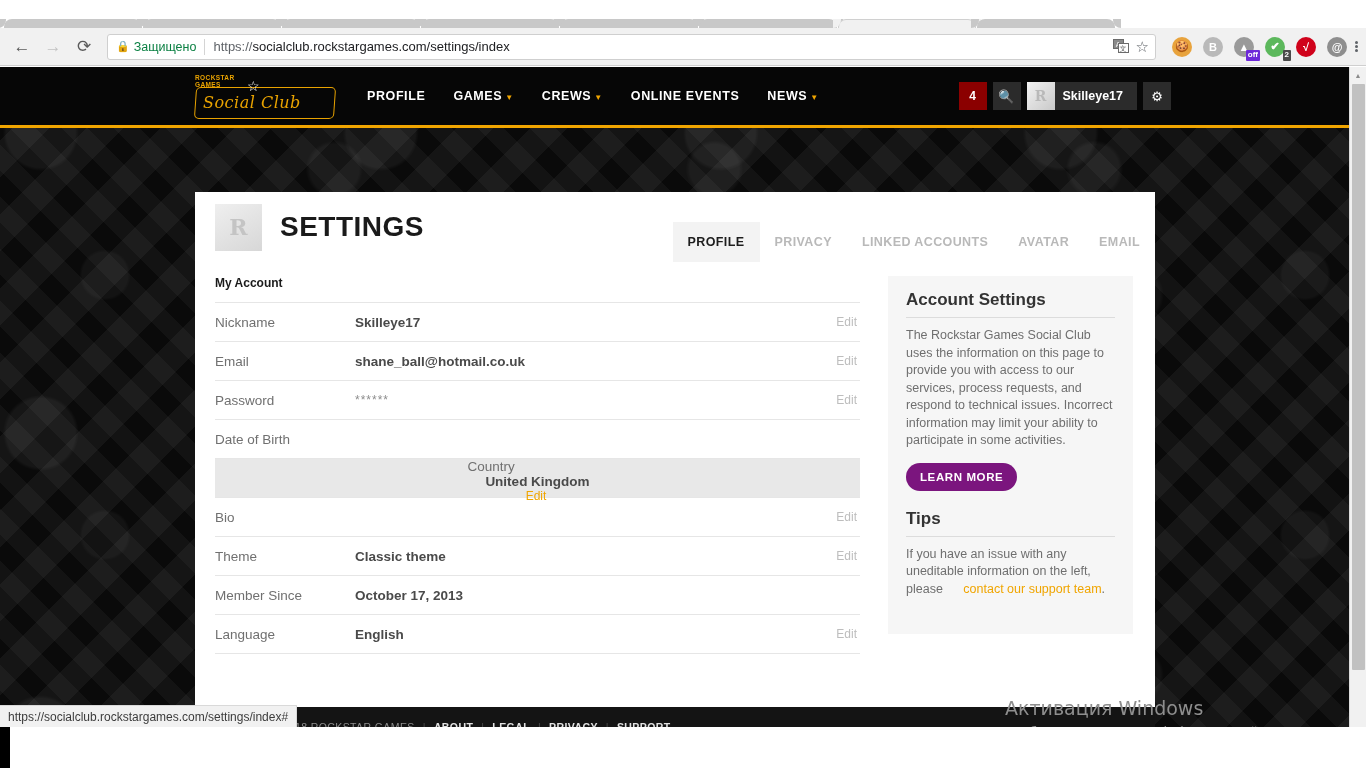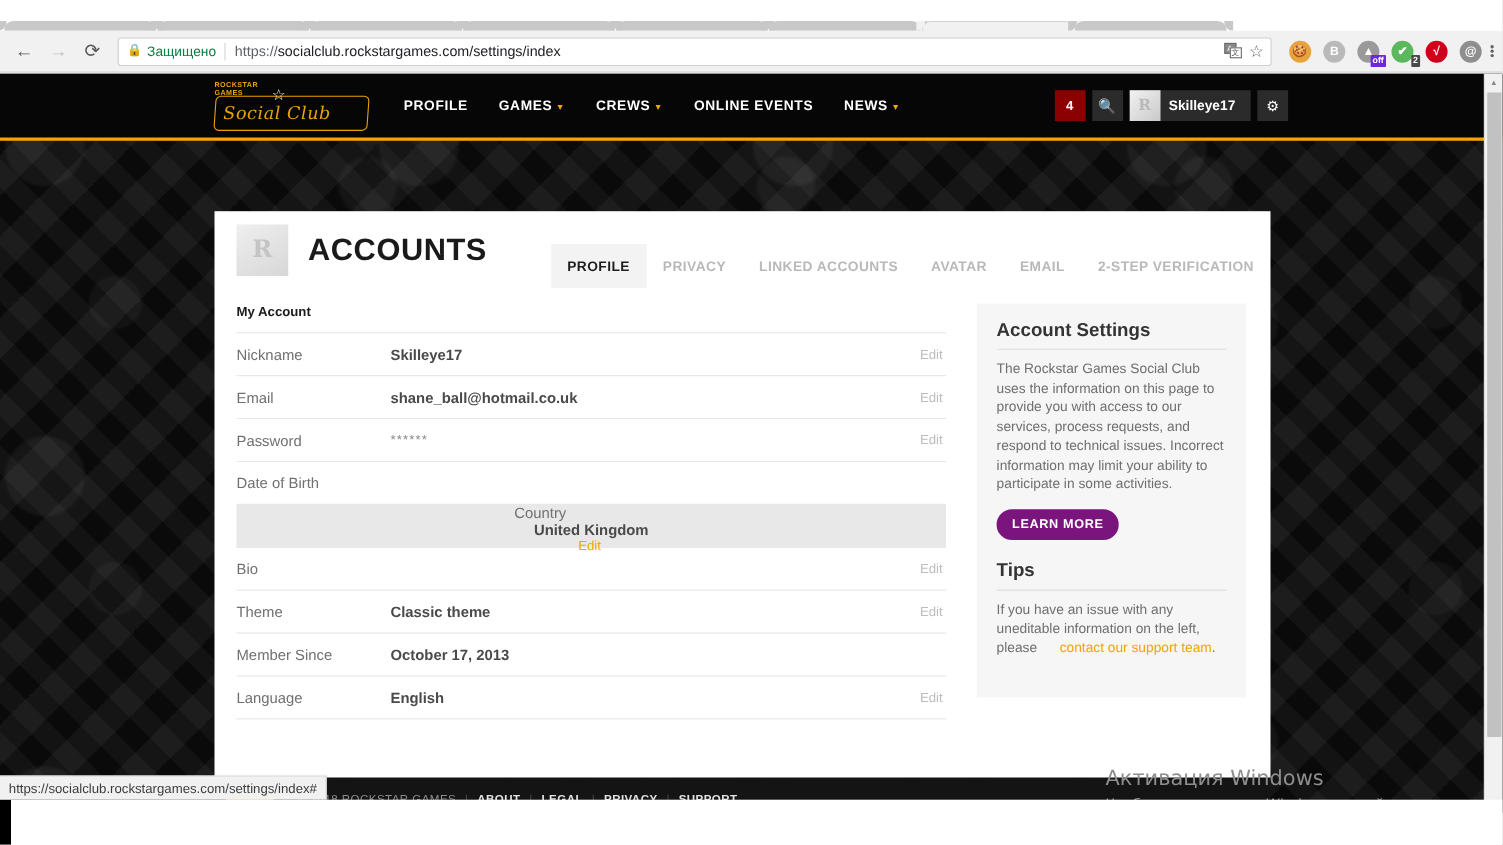--- a/index.html
+++ b/index.html
@@ -325,39 +325,36 @@
           <span class="av">R</span>
           <span class="nm">Skilleye17</span>
         </div>
         <div class="hdr-btn">⚙</div>
       </div>
     </div>
 
     <div class="content-card">
       <div class="settings-head">
         <div class="avatar-sq">R</div>
-        <div class="settings-title">ACCOUNTS</div>
+        <div class="settings-title">SETTINGS</div>
         <div class="tabs" id="stabs">
             <div class="stab active">
               <span>PROFILE</span>
             </div>
             <div class="stab">
               <span>PRIVACY</span>
             </div>
             <div class="stab">
               <span>LINKED ACCOUNTS</span>
             </div>
             <div class="stab">
               <span>AVATAR</span>
             </div>
             <div class="stab">
               <span>EMAIL</span>
-            </div>
-            <div class="stab">
-              <span>2-STEP VERIFICATION</span>
             </div>
           </div>
       </div>
 
       <div class="card-body">
         <div class="col-left">
           <div class="sec-title">My Account</div>
           <div class="rowlist" id="rowlist">
               <div class="row">
                 <div class="lbl">Nickname</div>

